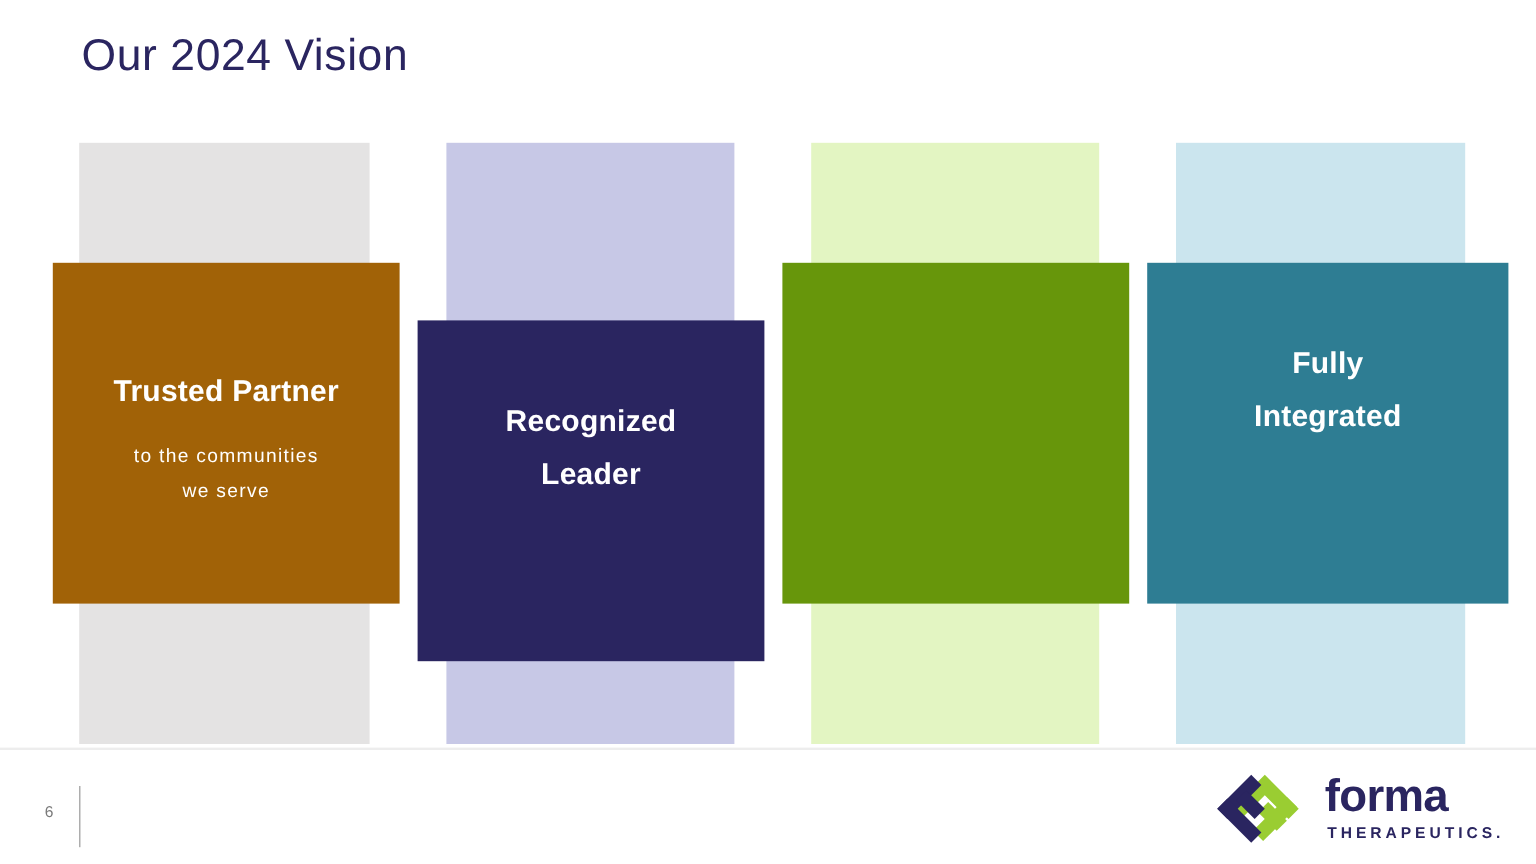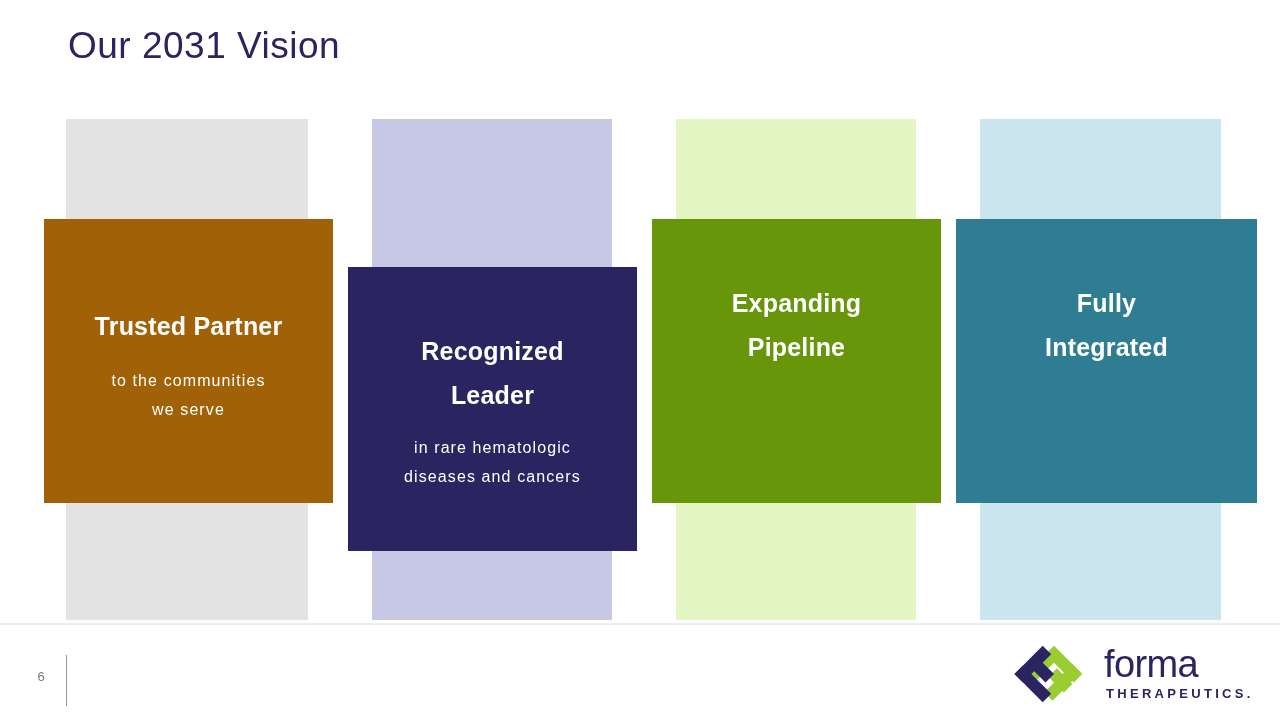--- a/index.html
+++ b/index.html
@@ -148,68 +148,64 @@
     left: 92px;
     top: 0;
     width: 128px;
     height: 66px;
   }
   .logo-forma {
     position: absolute;
     left: 0;
     top: 2px;
     font-size: 38px;
-    font-weight: 400;
+    font-weight: 700;
     letter-spacing: -0.6px;
     color: #2A2560;
     line-height: 42px;
   }
   .logo-tag {
     position: absolute;
     left: 2px;
     top: 46px;
     font-size: 13px;
     font-weight: 700;
     letter-spacing: 3.3px;
     color: #2A2560;
     line-height: 14px;
   }
 </style>
 </head>
 <body>
 
 <div class="slide">
 
-  <div class="slide-title" style="color: rgb(42, 37, 96);">Our 2031 Vision</div>
+  <div class="slide-title" style="color: rgb(42, 37, 96);">Our 2024 Vision</div>
 
   <div class="bands">
     <div class="band band-1" style="background: rgb(228, 227, 227);"></div>
     <div class="band band-2" style="background: rgb(199, 200, 230);"></div>
     <div class="band band-3" style="background: rgb(227, 245, 194);"></div>
     <div class="band band-4" style="background: rgb(203, 229, 238);"></div>
   </div>
 
   <div class="cards">
 
     <div class="card card-1" style="background: #a16207;">
       <div class="card-title">Trusted Partner</div>
       <div class="card-sub">to the communities
 we serve</div>
     </div>
 
     <div class="card card-2" style="background: rgb(42, 37, 96); margin-top: 48px;">
       <div class="card-title">Recognized
 Leader</div>
-      <div class="card-sub">in rare hematologic
-diseases and cancers</div>
     </div>
 
     <div class="card card-3" style="background: rgb(103, 150, 11);">
-      <div class="card-title">Expanding
-Pipeline</div>
     </div>
 
     <div class="card card-4" style="background: rgb(46, 125, 147);">
       <div class="card-title">Fully
 Integrated</div>
     </div>
 
   </div>
 
   <div class="footer-rule"></div>

